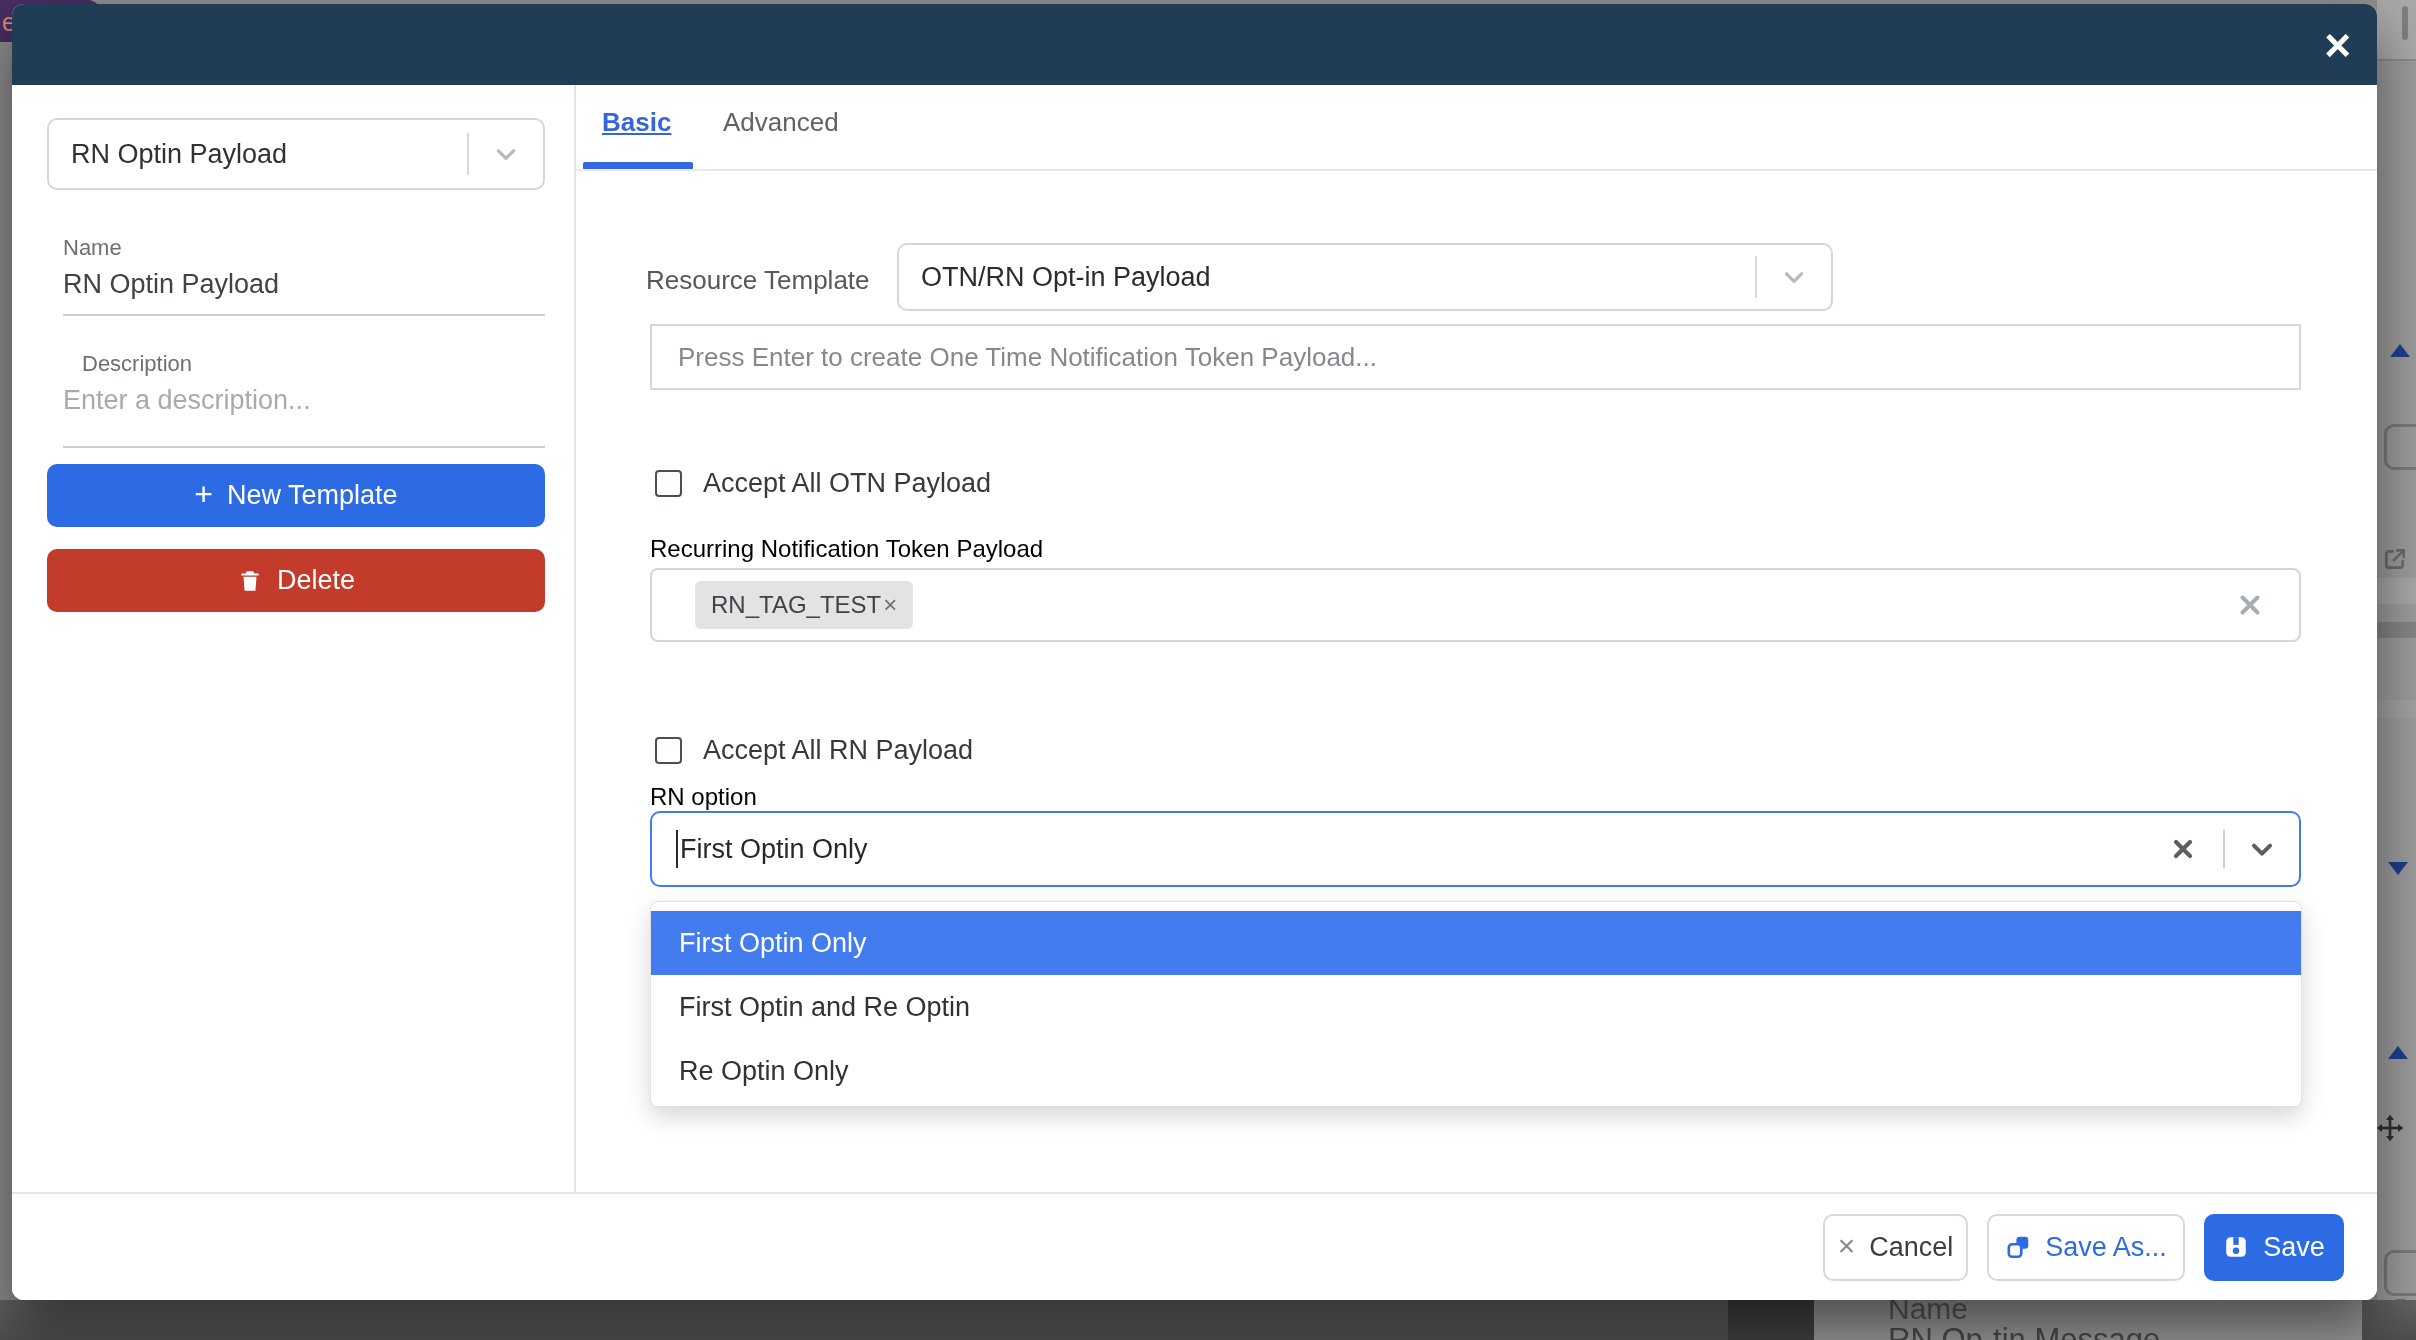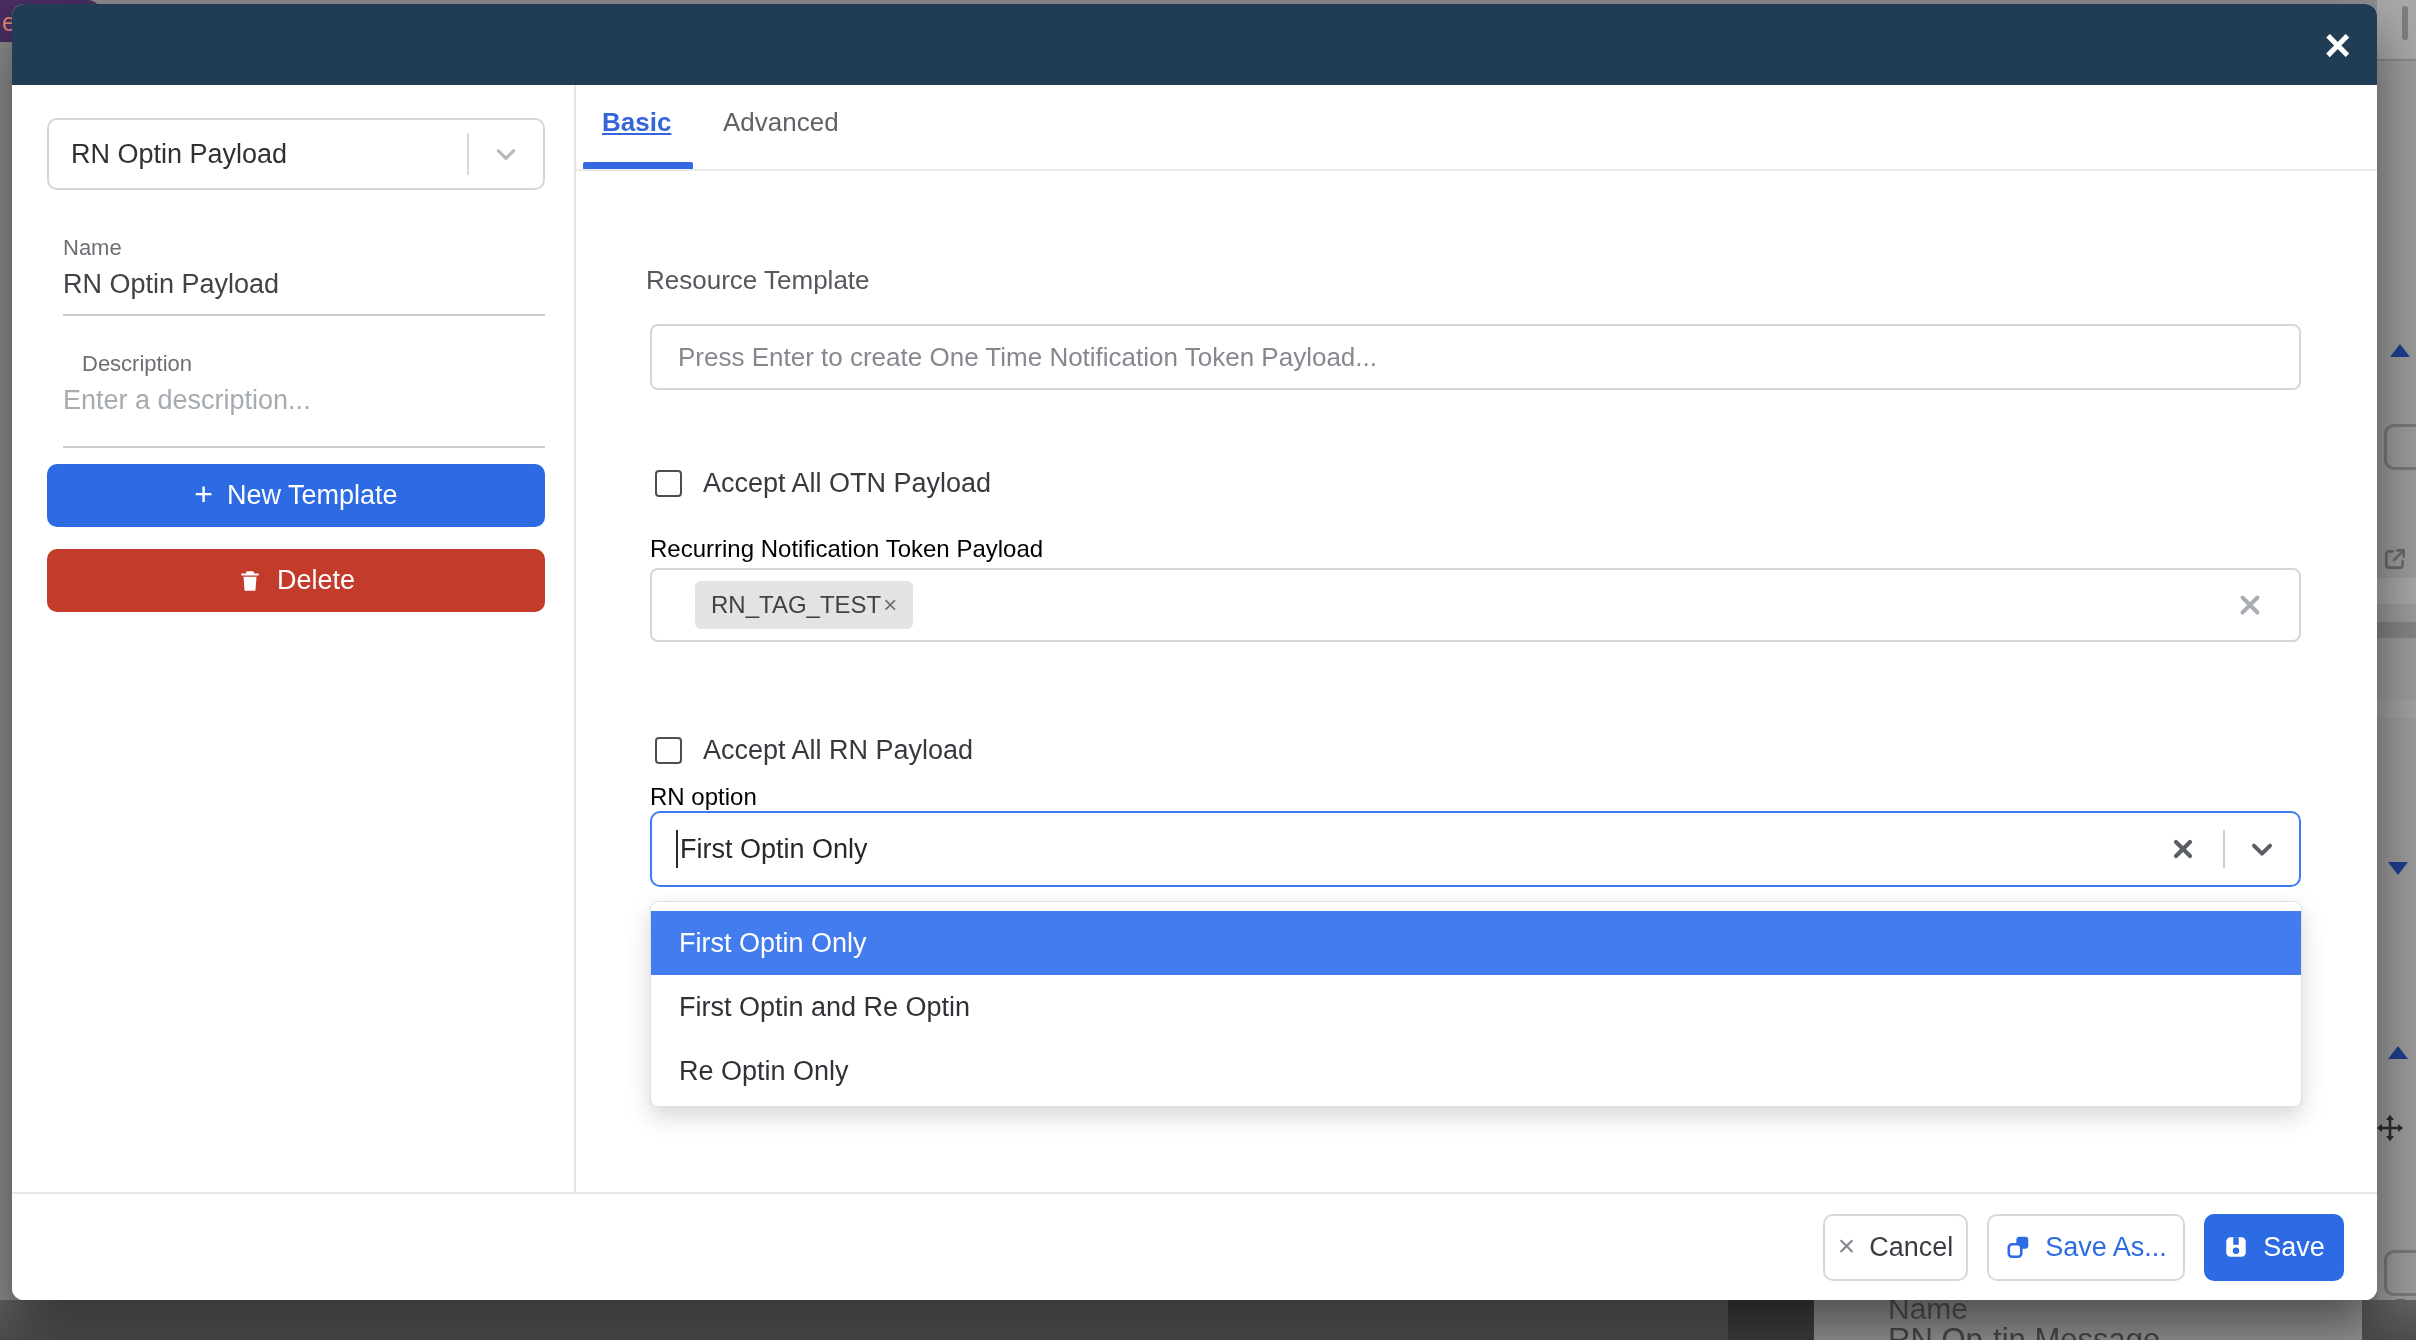--- a/index.html
+++ b/index.html
@@ -67,21 +67,21 @@
   .tabs-border { position:absolute; left:0; top:84px; width:100%; height:2px; background:#e9e9e9; }
   .tab { position:absolute; top:22px; font-size:26px; cursor:pointer; }
   .tab-basic { left:26px; color:#3565DD; font-weight:bold;text-decoration:underline; }
   .tab-advanced { left:147px; color:#5f6368; }
   .tab-underline { position:absolute; left:7px; top:77px; width:110px; height:8px; background:#3467e2; border-radius:2px; }
 
   .rt-label { position:absolute; left:70px; top:180px; font-size:26px; color:#55585d; }
   .rt-select { position:absolute; left:321px; top:158px; width:936px; height:68px; border:2px solid #d6d6d6; border-radius:10px; display:flex; align-items:center; padding-left:22px; cursor:pointer; }
   .rt-select .val { flex:1; font-size:27px; color:#2a2c30; }
 
-  .otn-input { position:absolute; left:74px; top:239px; width:1651px; height:66px; border:2px solid #d6d6d6; border-radius:8px; display:flex; align-items:center; padding-left:26px; font-size:26px; color:#85898f; background:#fff; }
+  .otn-input { position:absolute; left:74px; top:239px; width:1651px; height:66px; border:2px solid #d6d6d6; border-radius:0; display:flex; align-items:center; padding-left:26px; font-size:26px; color:#85898f; background:#fff; }
 
   .cb-row { position:absolute; left:79px; display:flex; align-items:center; gap:21px; }
   .cb-row-1 { top:383px; } .cb-row-2 { top:650px; }
   .checkbox { width:27px; height:27px; border:2.5px solid #4b4e52; border-radius:4px; background:#fff; cursor:pointer; flex:none; }
   .cb-label { font-size:27px; color:#36393e; }
 
   .blue-label { position:absolute; left:74px; font-size:24px; color:#000000; }
   .rn-token-label { top:450px; } .rn-option-label { top:698px; }
 
   .tag-field { position:absolute; left:74px; top:483px; width:1651px; height:74px; border:2px solid #d6d6d6; border-radius:8px; display:flex; align-items:center; padding:0 34px 0 24px; }
@@ -188,20 +188,29 @@
       </button>
     </div>
 
     <div class="main">
       <div class="tab tab-basic">Basic</div>
       <div class="tab tab-advanced">Advanced</div>
       <div class="tab-underline"></div>
       <div class="tabs-border"></div>
 
       <div class="rt-label">Resource Template</div>
+      <div class="rt-select">
+        <span class="val">OTN/RN Opt-in Payload</span>
+        <span class="vdiv"></span>
+        <span class="chev-pad">
+          <svg width="28" height="28" viewBox="0 0 26 26" fill="none" stroke="#b9b9b9" stroke-width="3" stroke-linecap="round" stroke-linejoin="round">
+              <polyline points="6,10 13,17 20,10"></polyline>
+            </svg>
+        </span>
+      </div>
 
       <div class="otn-input">Press Enter to create One Time Notification Token Payload...</div>
 
       <div class="cb-row cb-row-1">
         <span class="checkbox"></span>
         <span class="cb-label">Accept All OTN Payload</span>
       </div>
 
       <div class="blue-label rn-token-label">Recurring Notification Token Payload</div>
 

